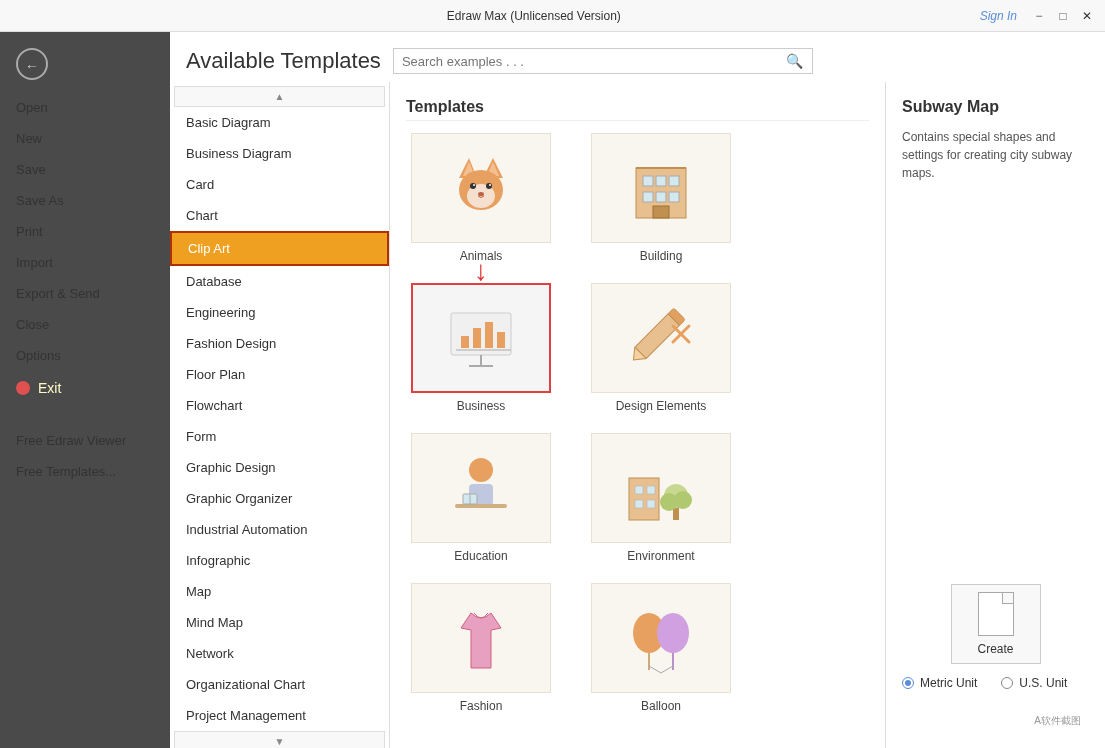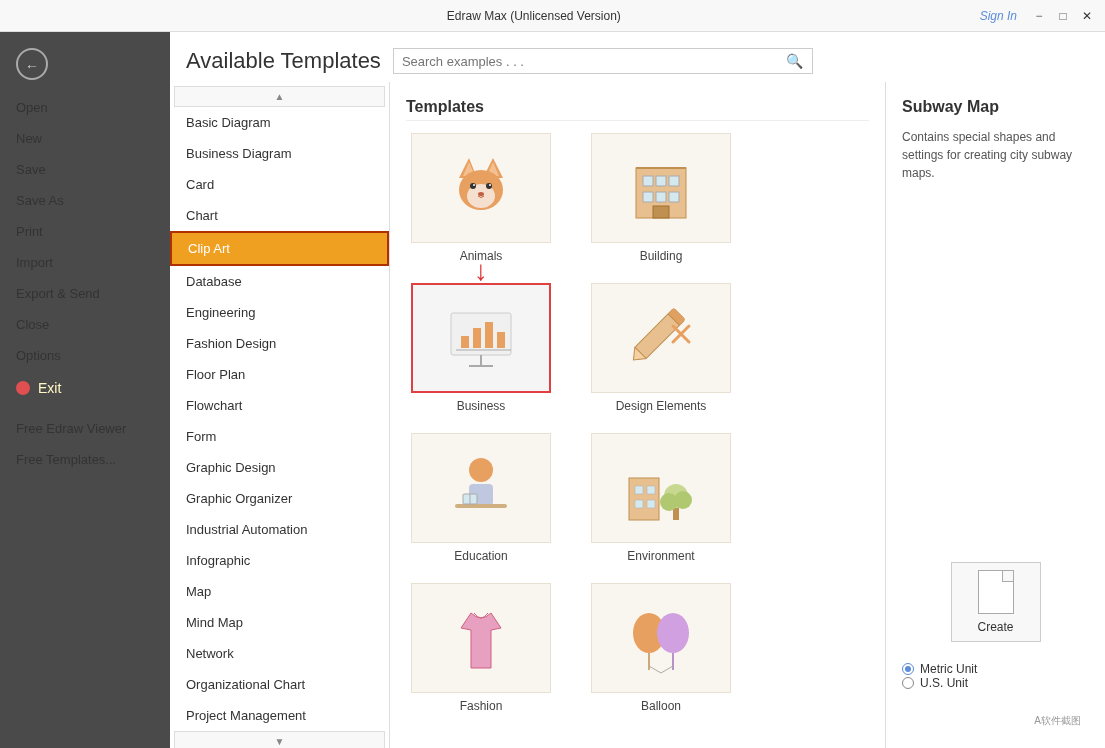--- a/index.html
+++ b/index.html
@@ -220,21 +220,21 @@
     .doc-icon::after {
       content: '';
       position: absolute;
       top: 0; right: 0;
       width: 10px; height: 10px;
       background: #f8f8f8;
       border-left: 1px solid #aaa;
       border-bottom: 1px solid #aaa;
     }
 
-    .radio-group { display: flex; flex-direction: column; gap: 0; margin-top: 8px; }
+    .radio-group { display: flex; flex-direction: row; gap: 24px; }
     .radio-option { display: flex; align-items: center; gap: 6px; font-size: 12px; color: #333; cursor: pointer; }
     .radio-circle {
       width: 12px; height: 12px; border-radius: 50%;
       border: 1px solid #888;
       display: flex; align-items: center; justify-content: center;
       flex-shrink: 0;
     }
     .radio-circle.checked { border-color: #5b8dd9; }
     .radio-circle.checked::after {
       content: '';
@@ -299,21 +299,21 @@
     <div class="cat-item">
       <span>Close</span>
     </div>
     <div class="cat-item">
       <span>Options</span>
     </div>
     <div class="sidebar-item exit">
       <span class="exit-icon"></span>
       <span>Exit</span>
     </div>
-    <div class="cat-item" style="margin-top:8px;">
+    <div class="cat-item" style="margin-top:20px;">
       <span>Free Edraw Viewer</span>
     </div>
     <div class="cat-item">
       <span>Free Templates...</span>
     </div>
   </div>
 
   <div class="content-area">
 
     <div class="templates-header">

